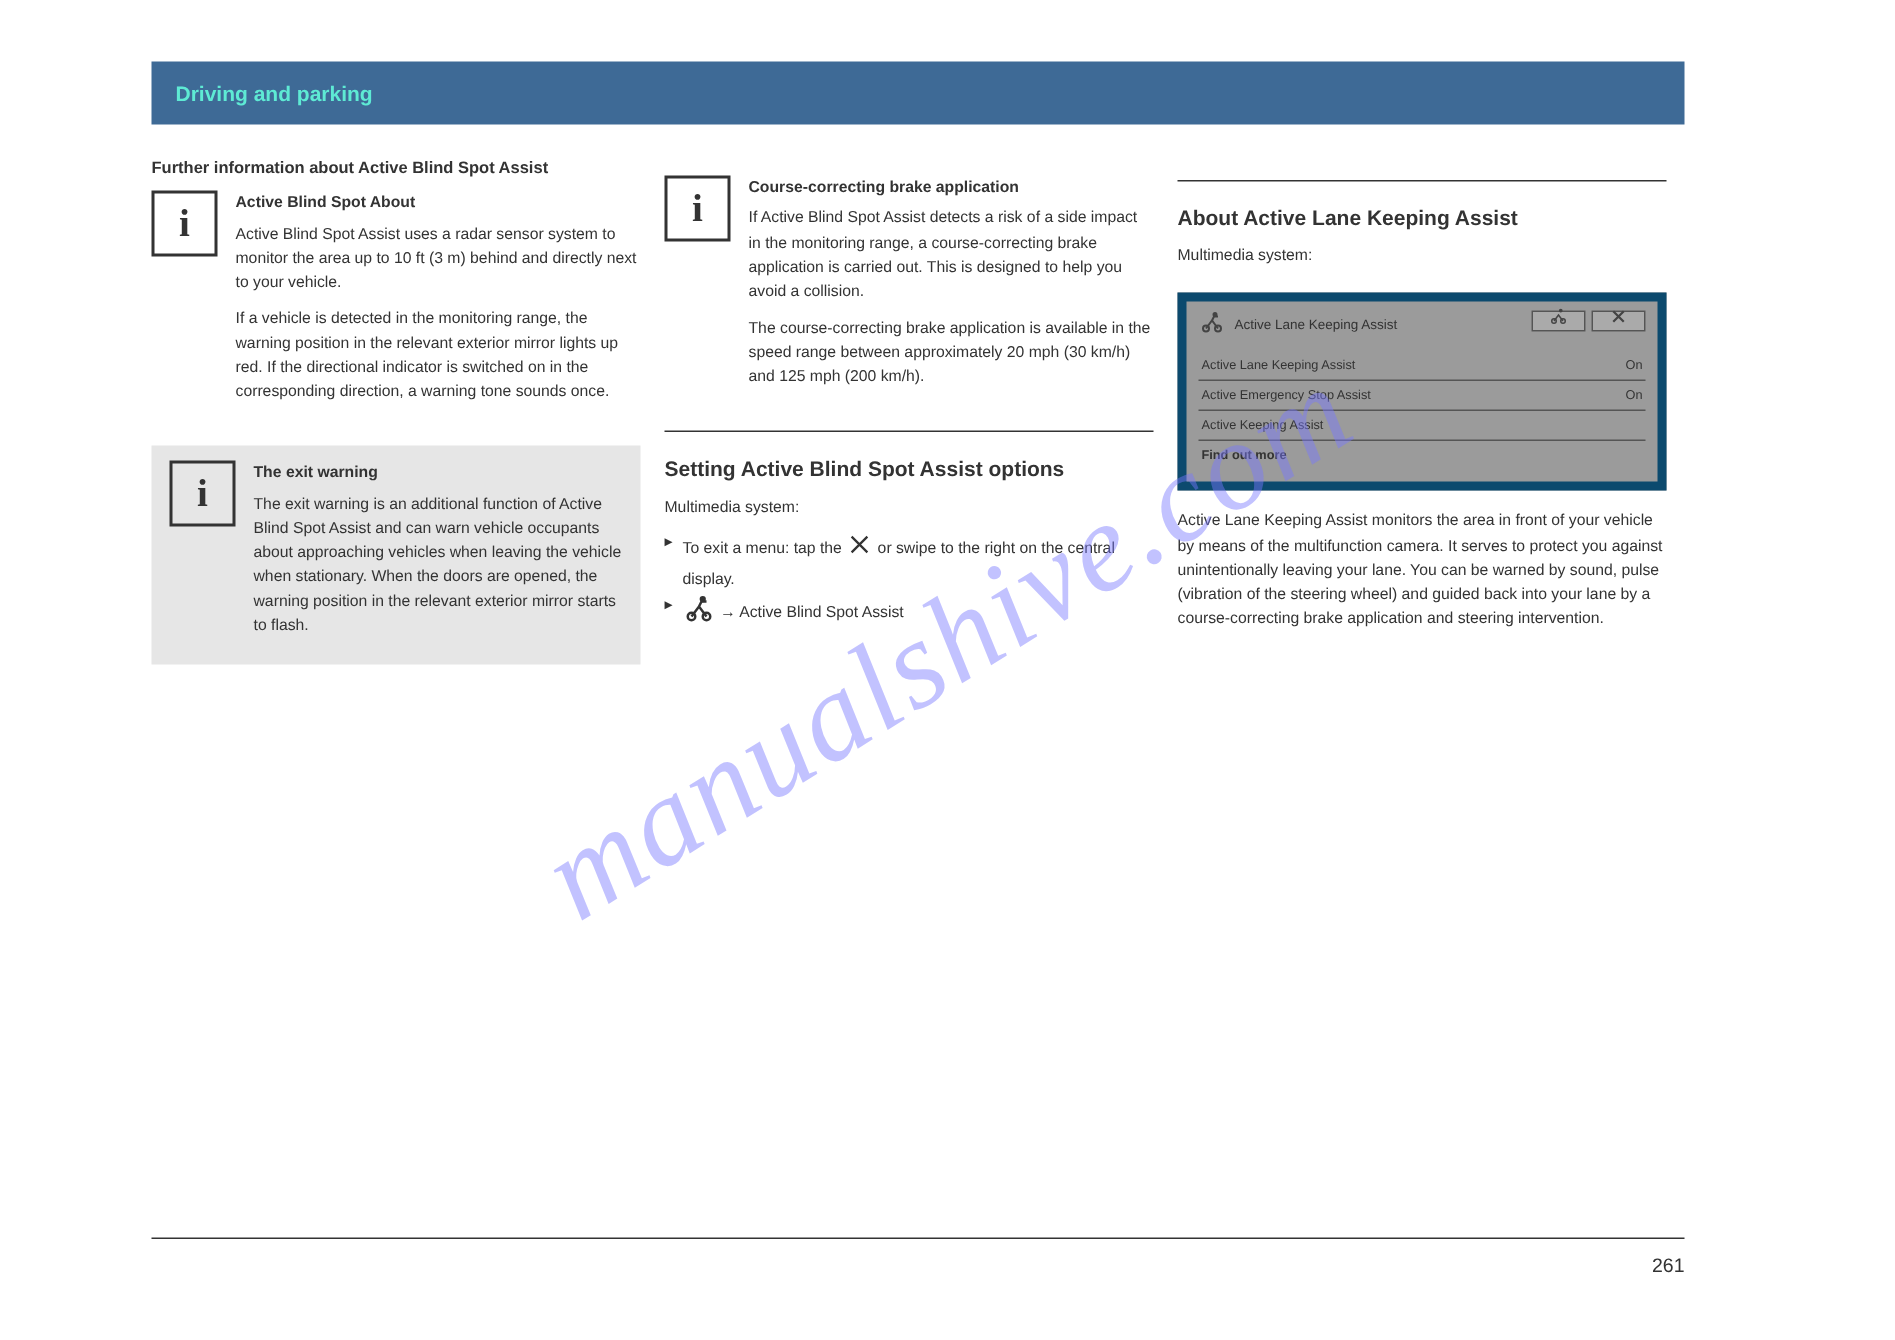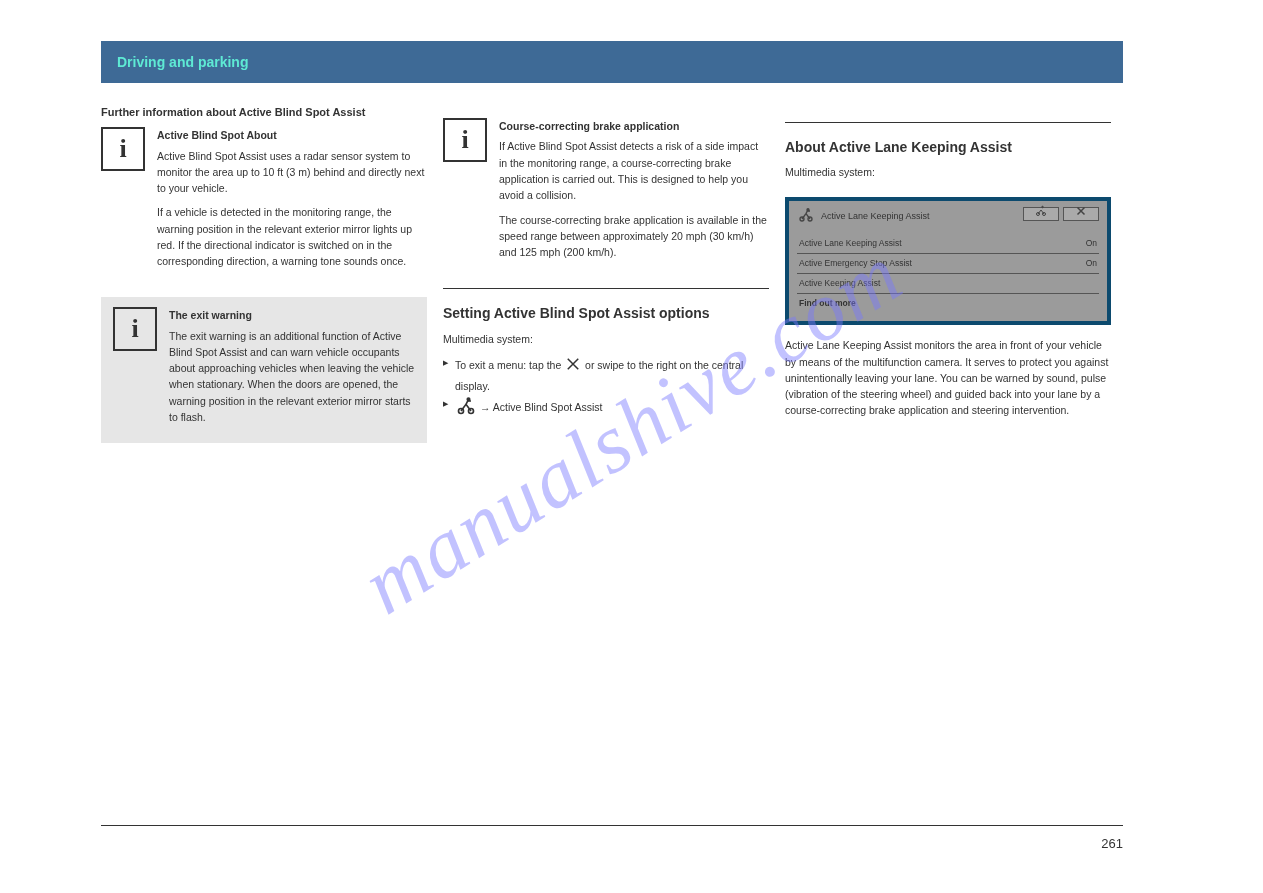--- a/index.html
+++ b/index.html
@@ -83,21 +83,21 @@
     font-weight: bold;
     margin-bottom: 6px;
   }
 
   .xicon {
     display: inline-block;
     vertical-align: middle;
   }
 
   .boxed-display {
-    border: 4px solid #0c4a6e;
+    border: 6px solid #0c4a6e;
     background: #9b9b9b;
     padding: 6px 8px 8px 8px;
     margin-top: 8px;
     position: relative;
   }
   .boxed-header {
     display: flex;
     justify-content: space-between;
     align-items: flex-start;
     margin-bottom: 6px;

